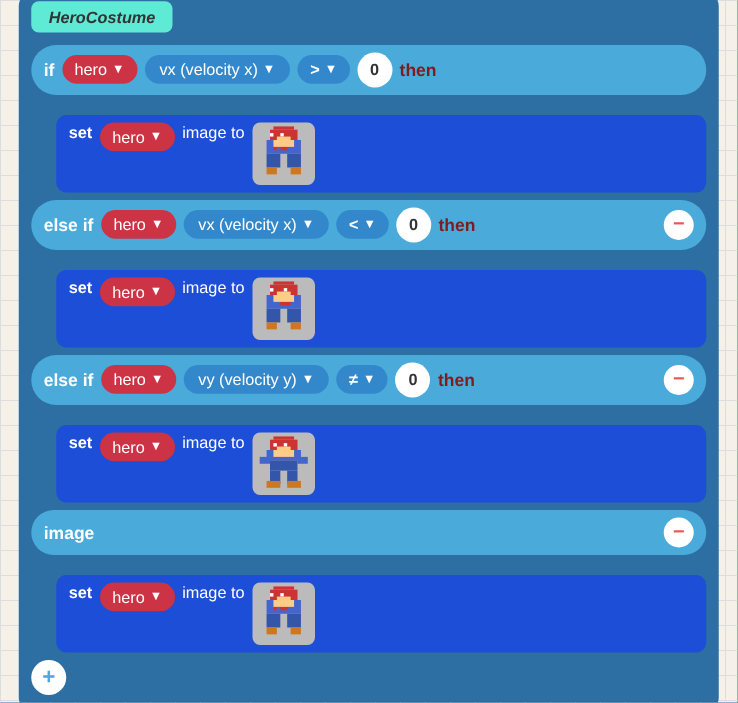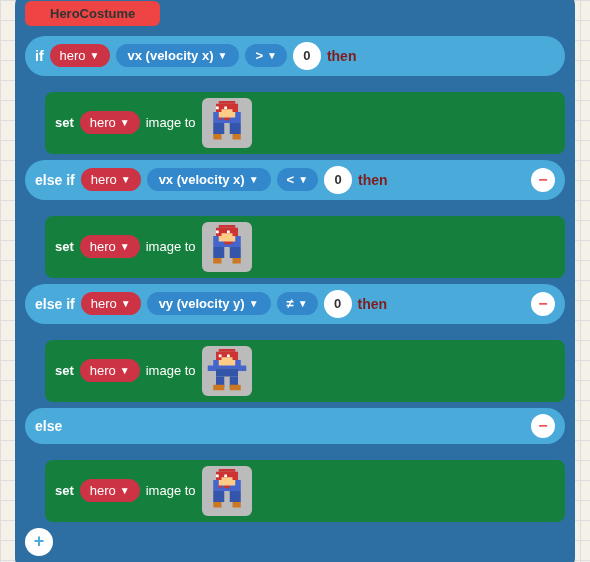--- a/index.html
+++ b/index.html
@@ -35,27 +35,28 @@
 
     .function-label {
       background: #2d6fa3;
       color: white;
       font-size: 14px;
       font-weight: bold;
       padding: 4px 8px;
     }
 
     .function-name-tab {
-      background: #ef4444;
+      background: #5eead4;
       color: #333;
       font-size: 13px;
       font-weight: 600;
-      padding: 5px 25px;
+      padding: 5px 14px;
       border-radius: 6px;
       border: none;
+      font-style: italic;
     }
 
     
     .if-block, .else-if-block, .else-block {
       background: #4aabdb;
       border-radius: 20px;
       margin-bottom: 16px;
       padding: 6px 10px;
     }
 
@@ -88,21 +89,21 @@
     .dropdown-arrow {
       font-size: 10px;
     }
 
     .blue-pill {
       background: #3388cc;
       color: white;
       border-radius: 20px;
       padding: 4px 12px;
       font-size: 13px;
-      font-weight: bold;
+      font-weight: normal;
       display: flex;
       align-items: center;
       gap: 4px;
       cursor: pointer;
     }
 
     .op-pill {
       background: #3388cc;
       color: white;
       border-radius: 20px;
@@ -143,26 +144,26 @@
       display: flex;
       align-items: center;
       justify-content: center;
       font-size: 16px;
       font-weight: bold;
       margin-left: auto;
       cursor: pointer;
     }
 
     .set-row {
-      background: #15803d;
+      background: #1d4ed8;
       border-radius: 8px;
       padding: 6px 10px;
       margin: 4px 0 4px 20px;
       display: flex;
-      align-items: center;
+      align-items: flex-start;
       gap: 6px;
     }
 
     .sprite-box {
       background: #bbbbbb;
       border-radius: 6px;
       width: 50px;
       height: 50px;
       display: flex;
       align-items: center;
@@ -345,21 +346,21 @@
           <rect x="6" y="3" width="4" height="1" fill="#ffcc88"></rect>
           <rect x="5" y="4" width="6" height="2" fill="#ffcc88"></rect>
         </svg>
       </div>
     </div>
   </div>
 
   <div class="section-wrapper">
     <div class="if-block">
       <div class="condition-row">
-        <span class="keyword">else</span>
+        <span class="keyword">image</span>
         <div class="minus-btn" style="margin-left:auto;">−</div>
       </div>
     </div>
     <div class="set-row">
       <span class="keyword" style="color:white;font-size:13px;">set</span>
       <div class="red-pill">
         <span>hero</span>
         <span class="dropdown-arrow">▼</span>
       </div>
       <span style="color:white;font-size:13px;">image to</span>

